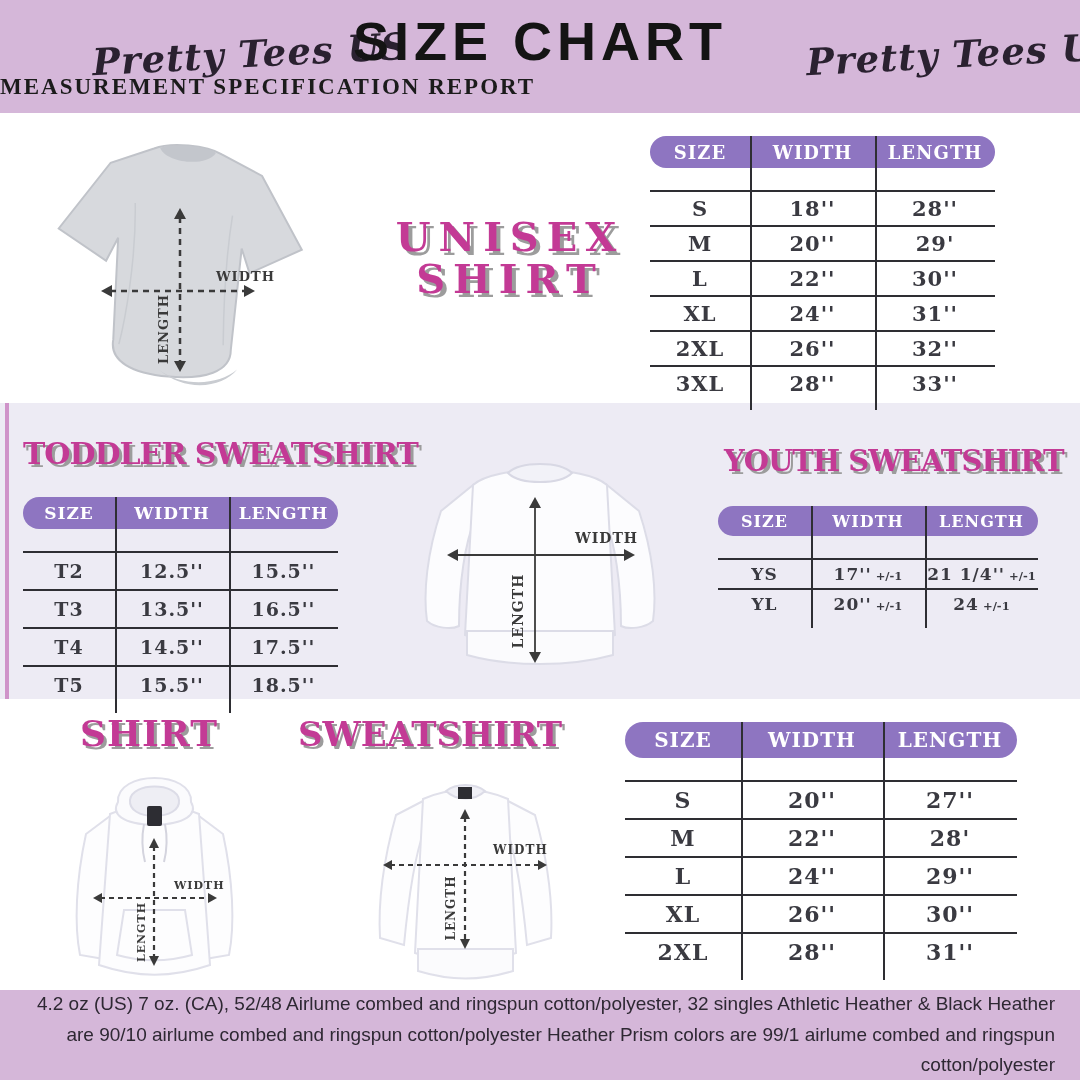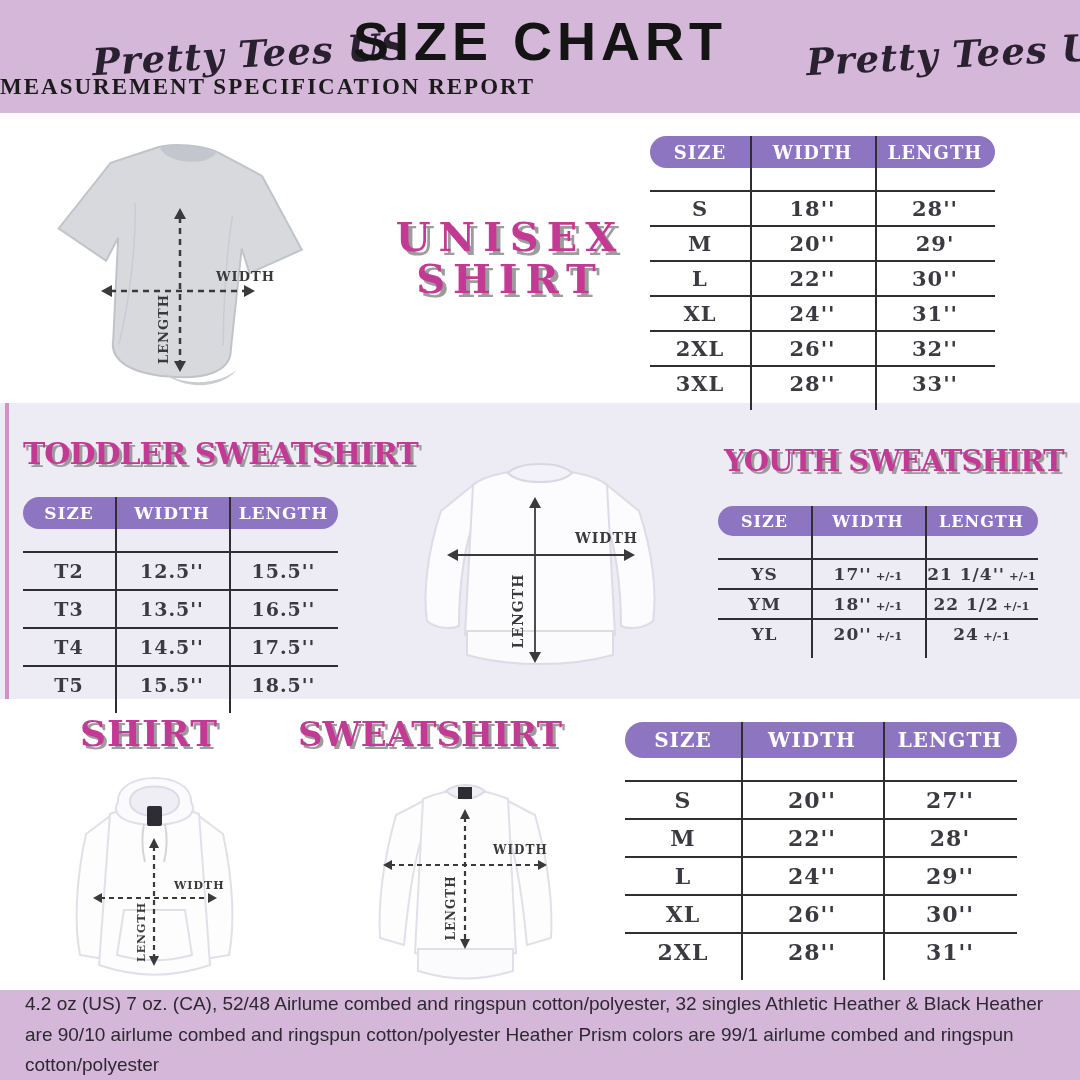--- a/index.html
+++ b/index.html
@@ -47,21 +47,21 @@
 
   
   .garment{position:absolute}
   .g-tshirt{left:18px;top:115px;width:320px;height:290px}
   .g-midsweat{left:385px;top:423px;width:310px;height:268px}
   .g-hoodie{left:52px;top:750px;width:205px;height:240px}
   .g-sweat{left:358px;top:753px;width:215px;height:232px}
   .arrow-label{font-family:"DejaVu Serif",serif;font-weight:bold;fill:#3a3a3a;letter-spacing:1px}
 
   
-  .footer-text{width:1030px;text-align:left;font-size:19px;line-height:1.6;color:#2e2833;font-family:"Liberation Sans",sans-serif}
+  .footer-text{width:1030px;text-align:right;font-size:19px;line-height:1.6;color:#2e2833;font-family:"Liberation Sans",sans-serif}
 </style>
 </head>
 <body>
 
 <div class="canvas">
 
   <header class="band top">
     <div class="brand left">Pretty Tees US</div>
     <div class="main-title">SIZE CHART</div>
     <div class="sub-title">MEASUREMENT SPECIFICATION REPORT</div>
@@ -195,25 +195,20 @@
   <div class="table t-youth">
       <div class="thead">
         <div class="th c1">SIZE</div>
         <div class="th c2">WIDTH</div>
         <div class="th c3">LENGTH</div>
       </div>
       <div class="trow">
         <div class="td c1">YS</div>
         <div class="td c2"><span>17''</span><span class="tol"> +/-1</span></div>
         <div class="td c3"><span>21 1/4''</span><span class="tol"> +/-1</span></div>
-      </div>
-      <div class="trow">
-        <div class="td c1">YM</div>
-        <div class="td c2"><span>18''</span><span class="tol"> +/-1</span></div>
-        <div class="td c3"><span>22 1/2</span><span class="tol"> +/-1</span></div>
       </div>
       <div class="trow">
         <div class="td c1">YL</div>
         <div class="td c2"><span>20''</span><span class="tol"> +/-1</span></div>
         <div class="td c3"><span>24</span><span class="tol"> +/-1</span></div>
       </div>
       <div class="vline v1"></div>
       <div class="vline v2"></div>
     </div>
 

